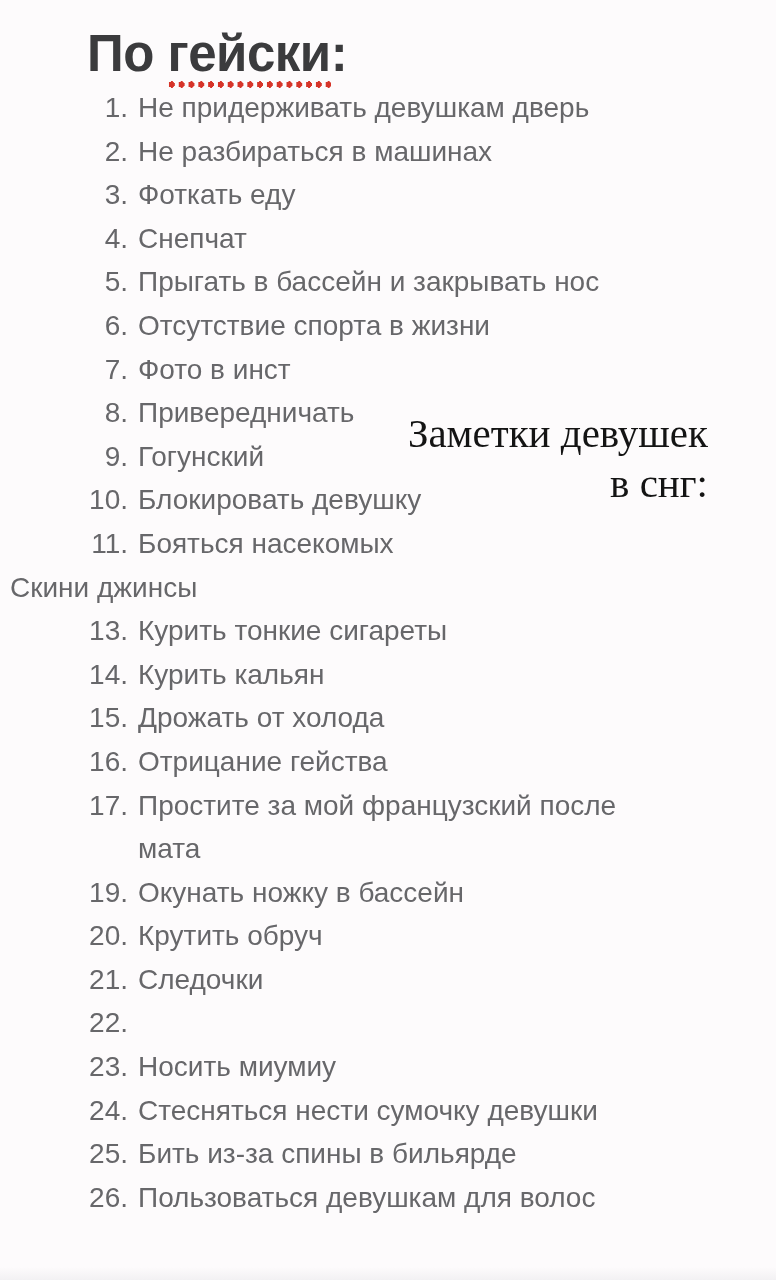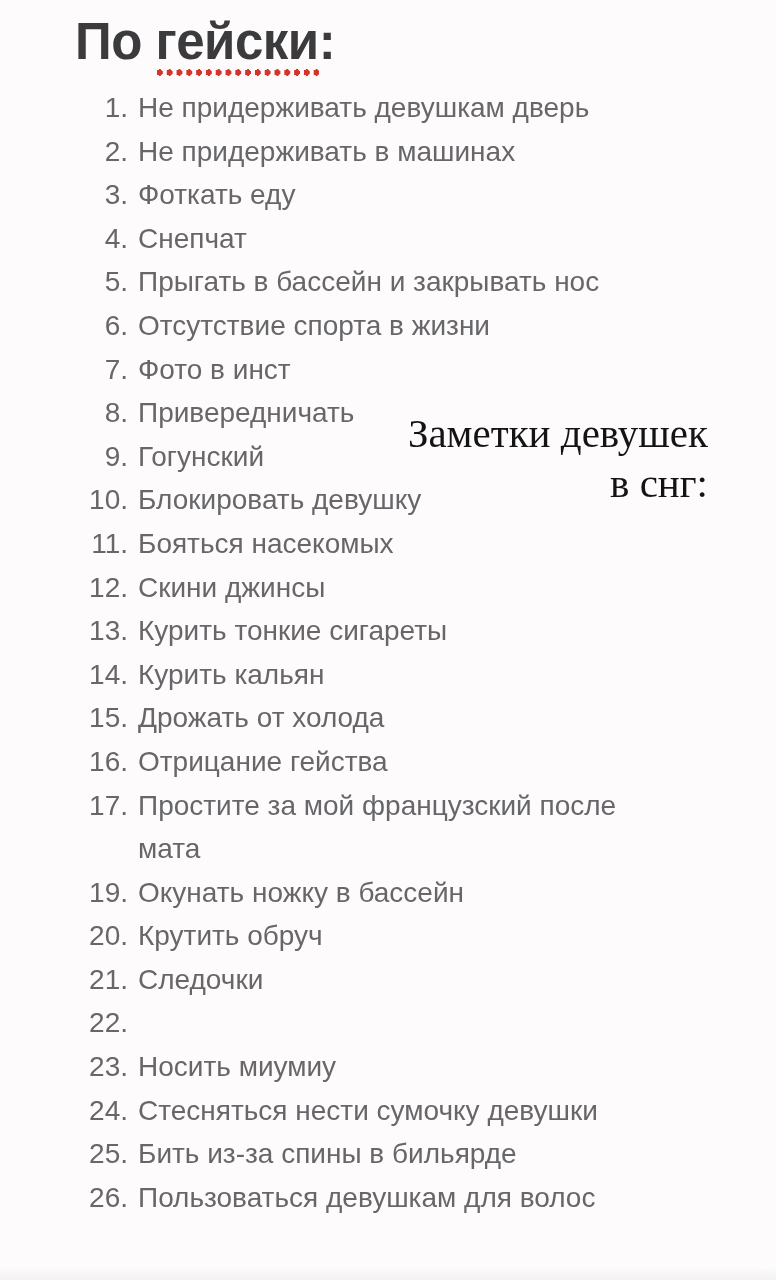--- a/index.html
+++ b/index.html
@@ -11,21 +11,21 @@
     height: 1280px;
     position: relative;
     background: #fdfbfc;
     overflow: hidden;
     font-family: "Liberation Sans", sans-serif;
   }
   .note-title {
     position: absolute;
     left: 75px;
     top: 12px;
-    margin: 0;
+    margin: 12px;
     font-size: 51px;
     font-weight: 700;
     letter-spacing: -0.5px;
     color: #3b3b3d;
     white-space: pre;
   }
   .dotted-underline {
     background-image: radial-gradient(circle 3.2px at 4.8px 4.5px, #d63429 98%, transparent);
     background-size: 9.8px 9px;
     background-repeat: repeat-x;
@@ -85,21 +85,21 @@
 
 <ol class="note-list">
 
     <li>
       <span class="li-num">1.</span>
       <span class="li-txt">Не придерживать девушкам дверь</span>
     </li>
 
     <li>
       <span class="li-num">2.</span>
-      <span class="li-txt">Не придерживать в машинах</span>
+      <span class="li-txt">Не разбираться в машинах</span>
     </li>
 
     <li>
       <span class="li-num">3.</span>
       <span class="li-txt">Фоткать еду</span>
     </li>
 
     <li>
       <span class="li-num">4.</span>
       <span class="li-txt">Снепчат</span>
@@ -134,21 +134,20 @@
       <span class="li-num">10.</span>
       <span class="li-txt">Блокировать девушку</span>
     </li>
 
     <li>
       <span class="li-num">11.</span>
       <span class="li-txt">Бояться насекомых</span>
     </li>
 
     <li>
-      <span class="li-num">12.</span>
       <span class="li-txt">Скини джинсы</span>
     </li>
 
     <li>
       <span class="li-num">13.</span>
       <span class="li-txt">Курить тонкие сигареты</span>
     </li>
 
     <li>
       <span class="li-num">14.</span>

